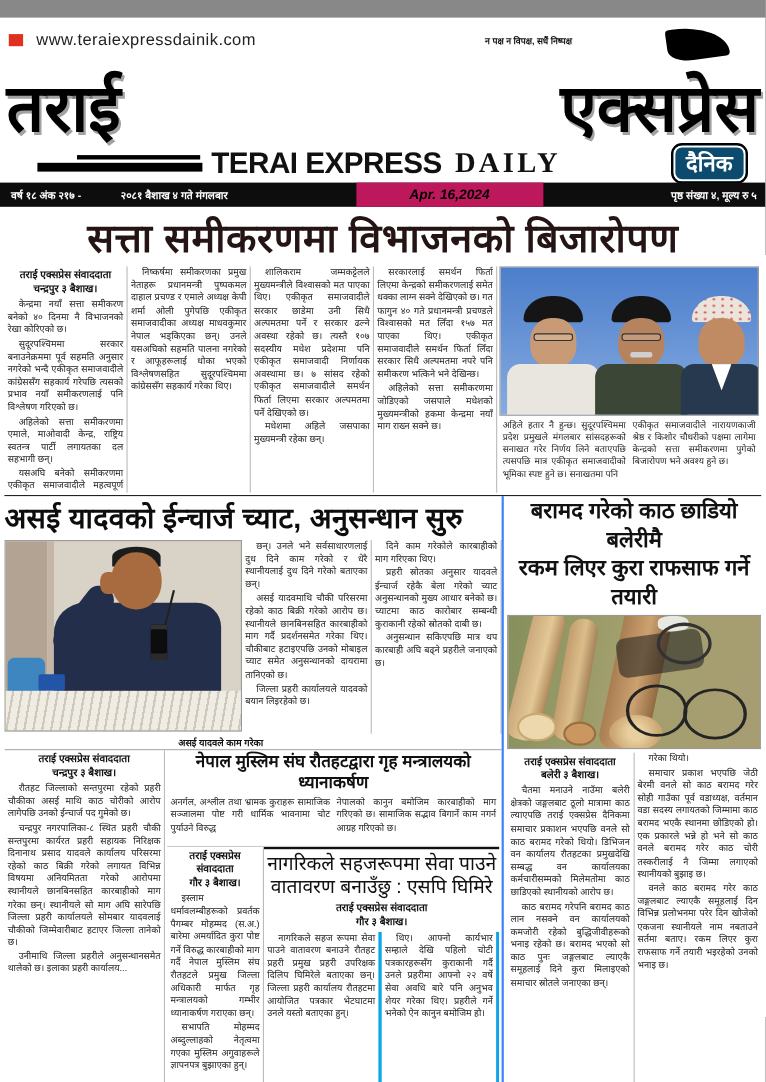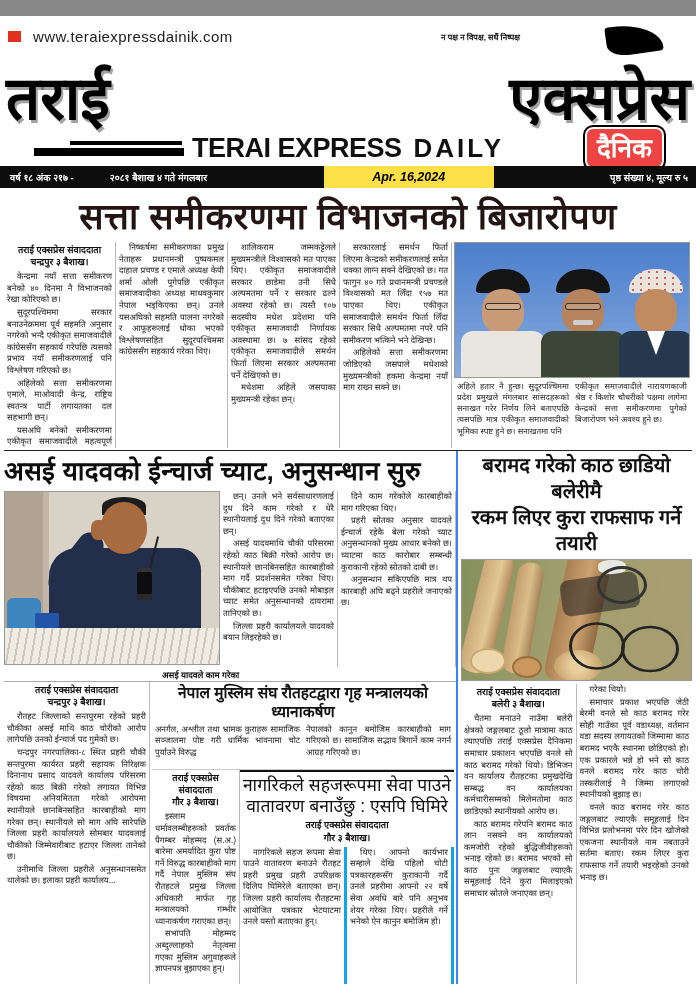--- a/index.html
+++ b/index.html
@@ -12,35 +12,35 @@
   .red-dot{width:13px;height:11px;background:#e03020;margin-right:12px}
   .site-url{font-size:15px;color:#222;letter-spacing:.4px}
   .tagline{font-size:8px;font-weight:bold;color:#111;margin-left:auto;margin-right:170px}
   .hook{position:absolute;right:34px;top:8px;width:56px;height:30px;background:#000;
         border-radius:4px 100% 4px 45%/4px 100% 4px 45%;transform:rotate(-8deg)}
 
   
   .masthead{position:absolute;top:28px;left:6px;right:6px;height:86px;display:flex;
             justify-content:space-between;align-items:flex-end;font-weight:bold;font-size:60px;
             line-height:1.05;color:#000;text-shadow:2px 3px 0 rgba(70,70,70,.5)}
-  .submast{position:absolute;top:114px;left:0;right:14px;height:36px;display:flex;align-items:center}
+  .submast{position:absolute;top:114px;left:0;right:0;height:36px;display:flex;align-items:center}
   .rules{margin-left:34px}
   .rules .r1{width:112px;height:4px;background:#000;margin:0 0 3px 36px}
   .rules .r2{width:150px;height:8px;background:#000}
   .eng-title{font-size:27px;font-weight:bold;margin-left:8px;letter-spacing:-.5px}
   .daily{font-size:26px;font-weight:bold;letter-spacing:3px;margin-left:12px;
-         font-family:Liberation Sans, sans-serif}
-  .dainik{margin-left:auto;margin-right:16px;background:#ef4444;color:#fff;font-weight:bold;font-size:26px;
+         font-family:Liberation Serif, serif}
+  .dainik{margin-left:auto;margin-right:16px;background:#0c4a6e;color:#fff;font-weight:bold;font-size:20px;
           padding:2px 12px 4px;border:2px solid #000;border-radius:10px;box-shadow:inset 0 0 0 2px #fff}
 
   
   .datebar{position:absolute;top:150px;left:0;right:0;height:22px;background:#0d0d0d;color:#fff;
            display:flex;align-items:center;font-size:9.5px;font-weight:bold}
   .d1{margin-left:10px}.d2{margin-left:36px}
-  .dmid{width:170px;align-self:stretch;margin-left:auto;background:#fde047;color:#000;display:flex;
+  .dmid{width:170px;align-self:stretch;margin-left:auto;background:#be185d;color:#000;display:flex;
         align-items:center;justify-content:center;font-style:italic;font-size:12.5px}
   .d3{margin-left:auto;margin-right:8px}
 
   
   .headline1{position:absolute;top:175px;left:0;right:0;text-align:center;font-size:36px;
              font-weight:bold;color:#241414;letter-spacing:.5px}
 
   
   .byline{text-align:center;font-weight:bold;font-size:9.3px;line-height:1.3;margin:2px 0 3px}
   .bodytext p{font-size:8.4px;line-height:1.38;text-align:justify;color:#1d1d1d;text-indent:10px;margin-bottom:1px}

